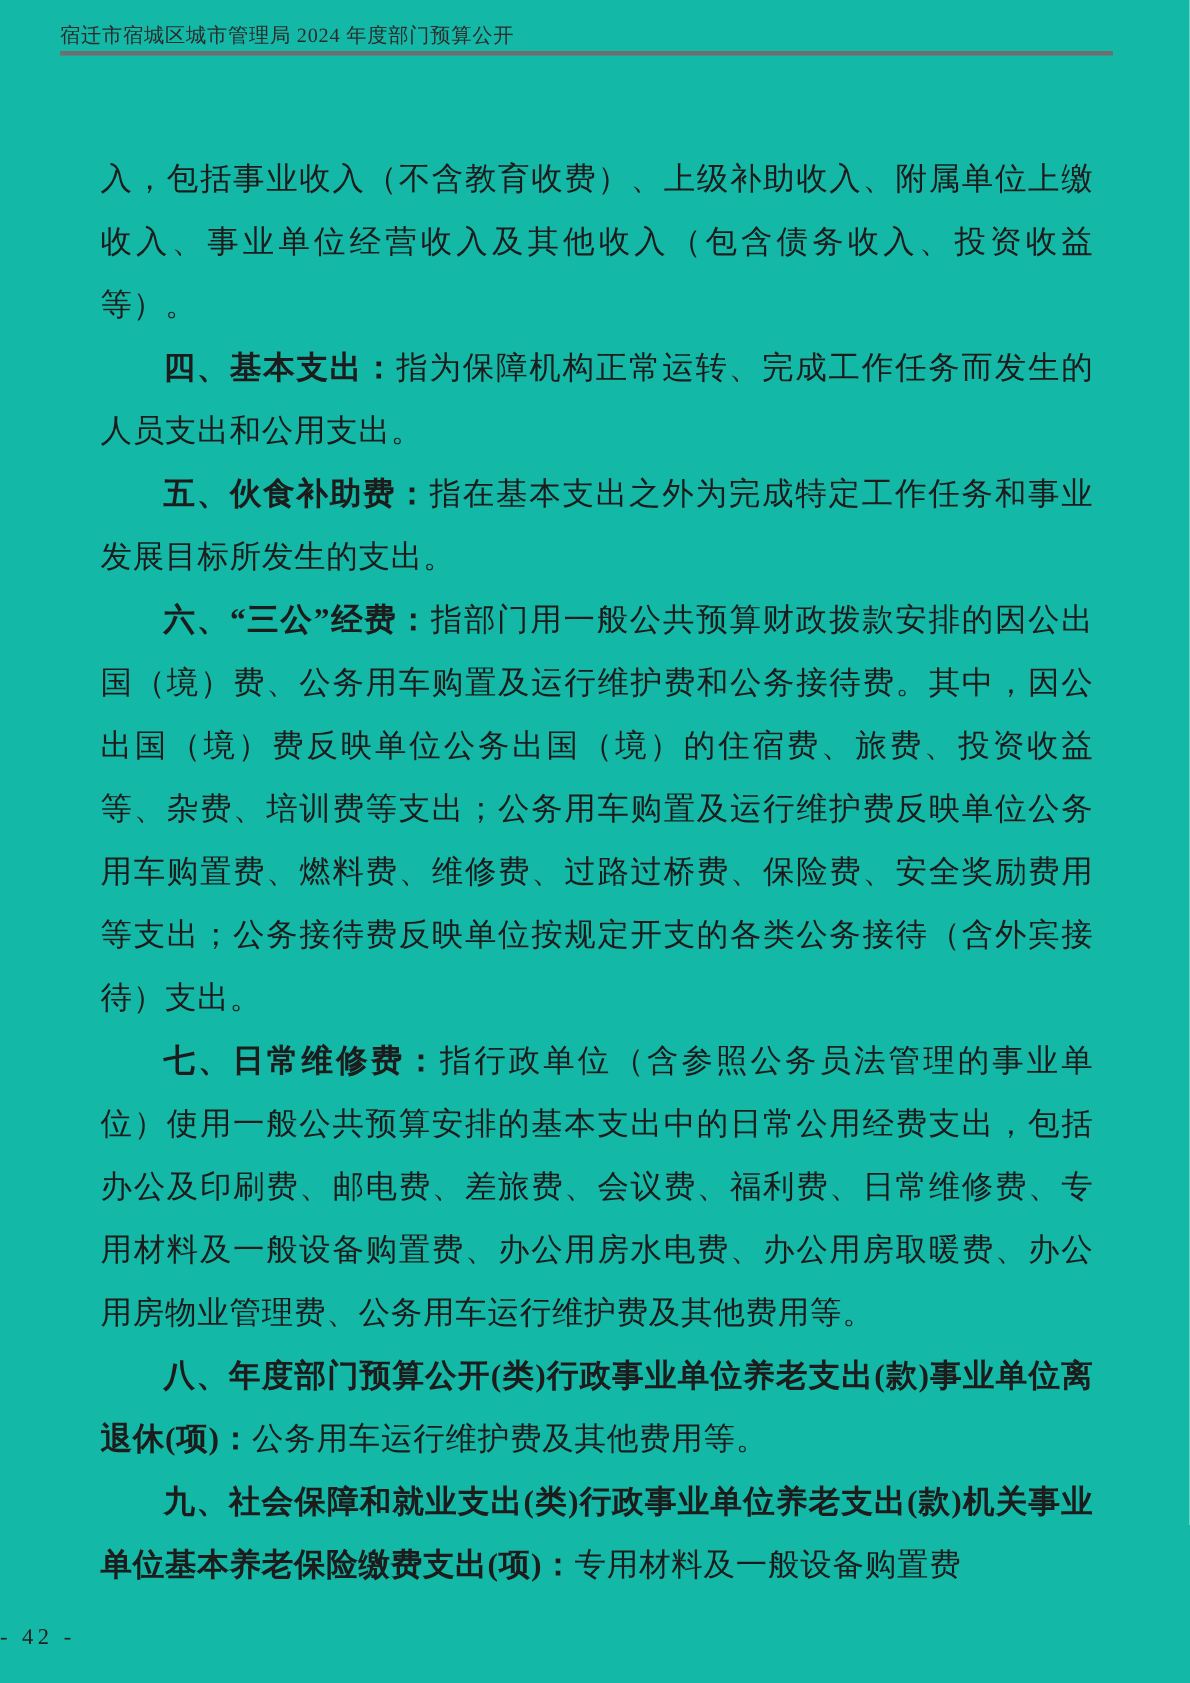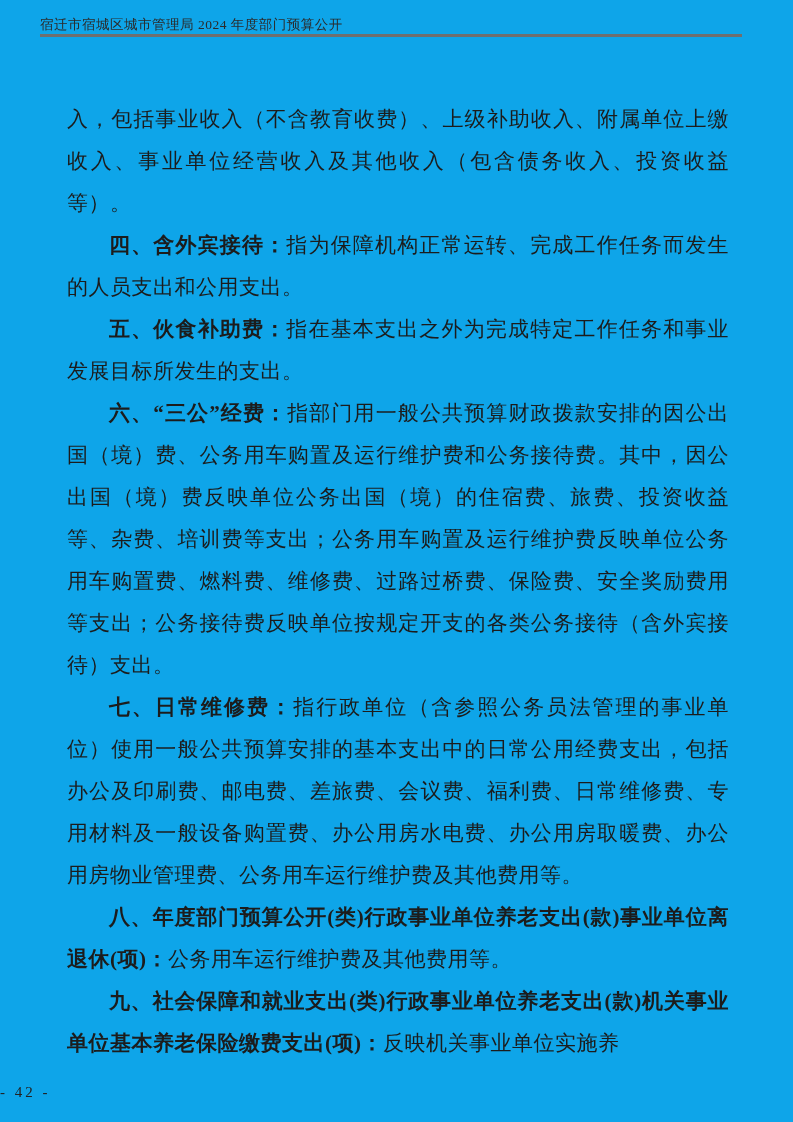--- a/index.html
+++ b/index.html
@@ -10,21 +10,21 @@
     width: 793px;
     height: 1122px;
     margin: 0 auto;
     position: relative;
     overflow: hidden;
     color: #1c1c1c;
   }
   .page {
     position: absolute;
     inset: 0;
-    background: #0ea5e9;
+    background: #14b8a6;
   }
   .doc-header {
     position: absolute;
     top: 15px;
     left: 40px;
     width: 702px;
   }
   .doc-header-title {
     font-size: 13.5px;
     letter-spacing: 0.5px;
@@ -77,41 +77,41 @@
   </div>
   <div class="doc-header-rule"></div>
 
   <div class="doc-body">
 
     <p class="para no-indent">
       <span class="text">入，包括事业收入（不含教育收费）、上级补助收入、附属单位上缴收入、事业单位经营收入及其他收入（包含债务收入、投资收益等）。</span>
     </p>
 
     <p class="para">
-      <span class="lead">四、含外宾接待：</span><span class="text">指为保障机构正常运转、完成工作任务而发生的人员支出和公用支出。</span>
+      <span class="lead">四、基本支出：</span><span class="text">指为保障机构正常运转、完成工作任务而发生的人员支出和公用支出。</span>
     </p>
 
     <p class="para">
       <span class="lead">五、伙食补助费：</span><span class="text">指在基本支出之外为完成特定工作任务和事业发展目标所发生的支出。</span>
     </p>
 
     <p class="para">
       <span class="lead">六、“三公”经费：</span><span class="text">指部门用一般公共预算财政拨款安排的因公出国（境）费、公务用车购置及运行维护费和公务接待费。其中，因公出国（境）费反映单位公务出国（境）的住宿费、旅费、投资收益等、杂费、培训费等支出；公务用车购置及运行维护费反映单位公务用车购置费、燃料费、维修费、过路过桥费、保险费、安全奖励费用等支出；公务接待费反映单位按规定开支的各类公务接待（含外宾接待）支出。</span>
     </p>
 
     <p class="para">
       <span class="lead">七、日常维修费：</span><span class="text">指行政单位（含参照公务员法管理的事业单位）使用一般公共预算安排的基本支出中的日常公用经费支出，包括办公及印刷费、邮电费、差旅费、会议费、福利费、日常维修费、专用材料及一般设备购置费、办公用房水电费、办公用房取暖费、办公用房物业管理费、公务用车运行维护费及其他费用等。</span>
     </p>
 
     <p class="para">
       <span class="lead">八、年度部门预算公开(类)行政事业单位养老支出(款)事业单位离退休(项)：</span><span class="text">公务用车运行维护费及其他费用等。</span>
     </p>
 
     <p class="para">
-      <span class="lead">九、社会保障和就业支出(类)行政事业单位养老支出(款)机关事业单位基本养老保险缴费支出(项)：</span><span class="text">反映机关事业单位实施养</span>
+      <span class="lead">九、社会保障和就业支出(类)行政事业单位养老支出(款)机关事业单位基本养老保险缴费支出(项)：</span><span class="text">专用材料及一般设备购置费</span>
     </p>
 
   </div>
 
   <div class="doc-footer">
     <span class="page-number">- 42 -</span>
   </div>
 
 </div>
 

